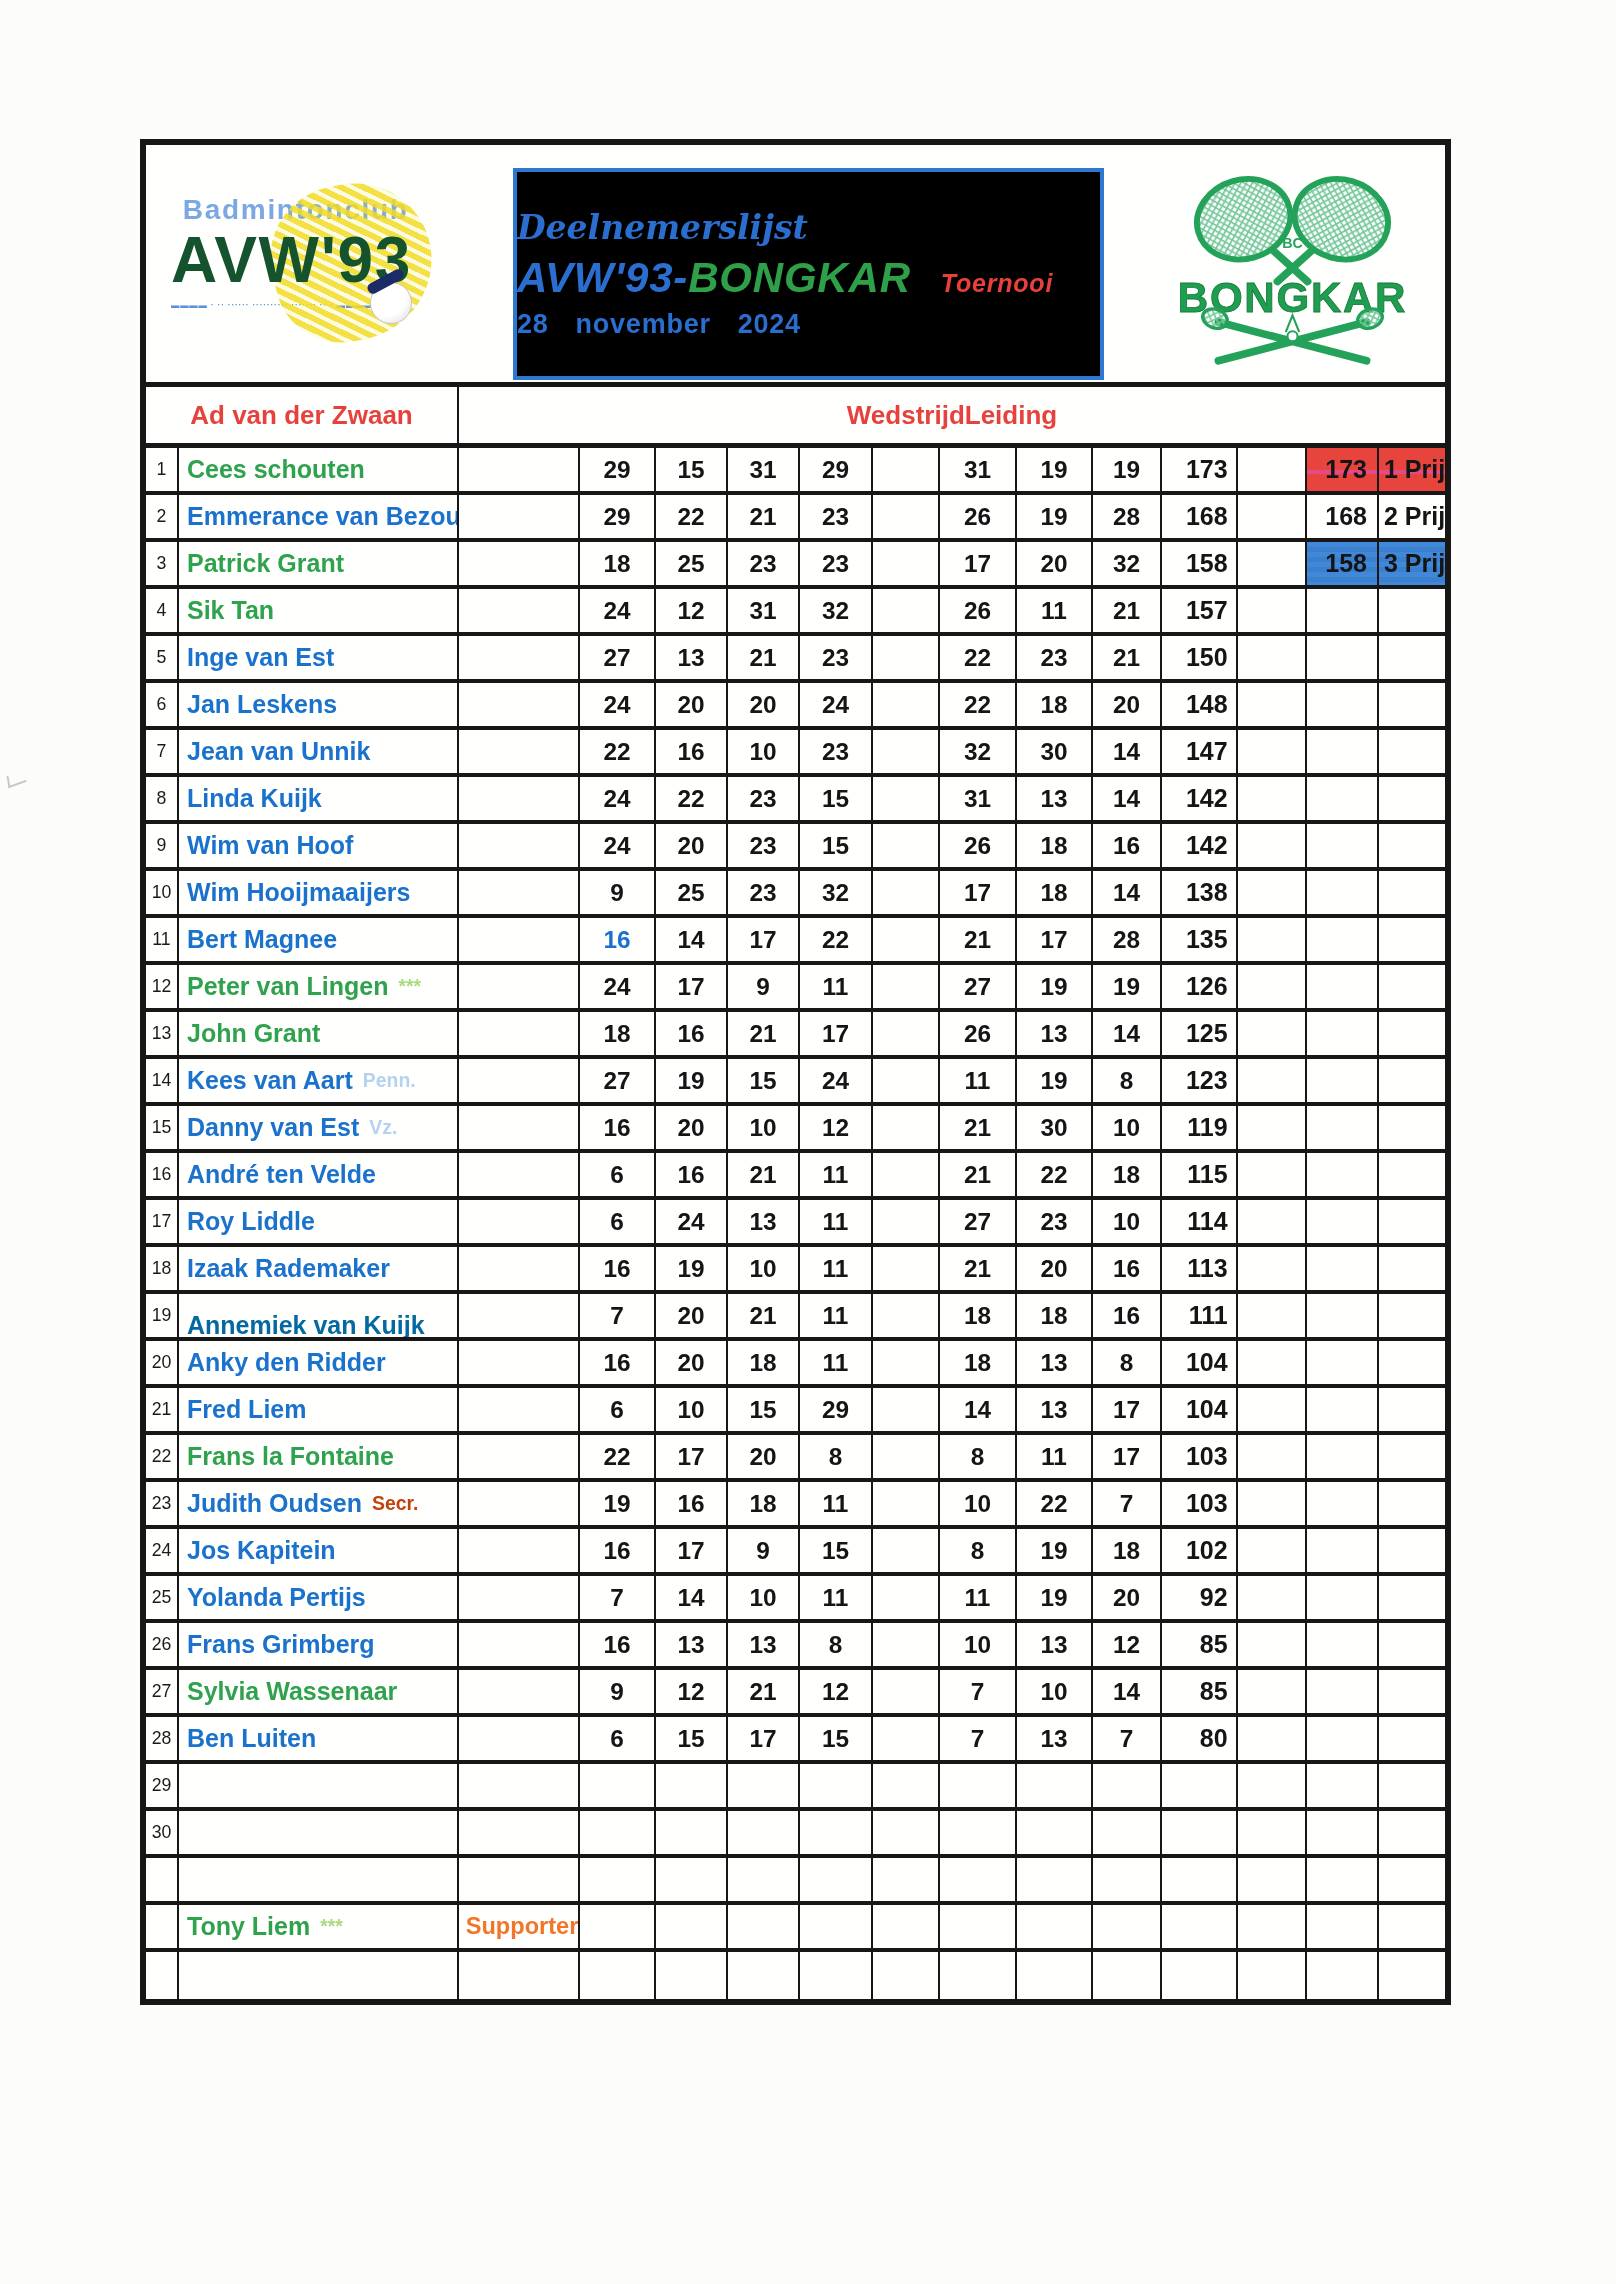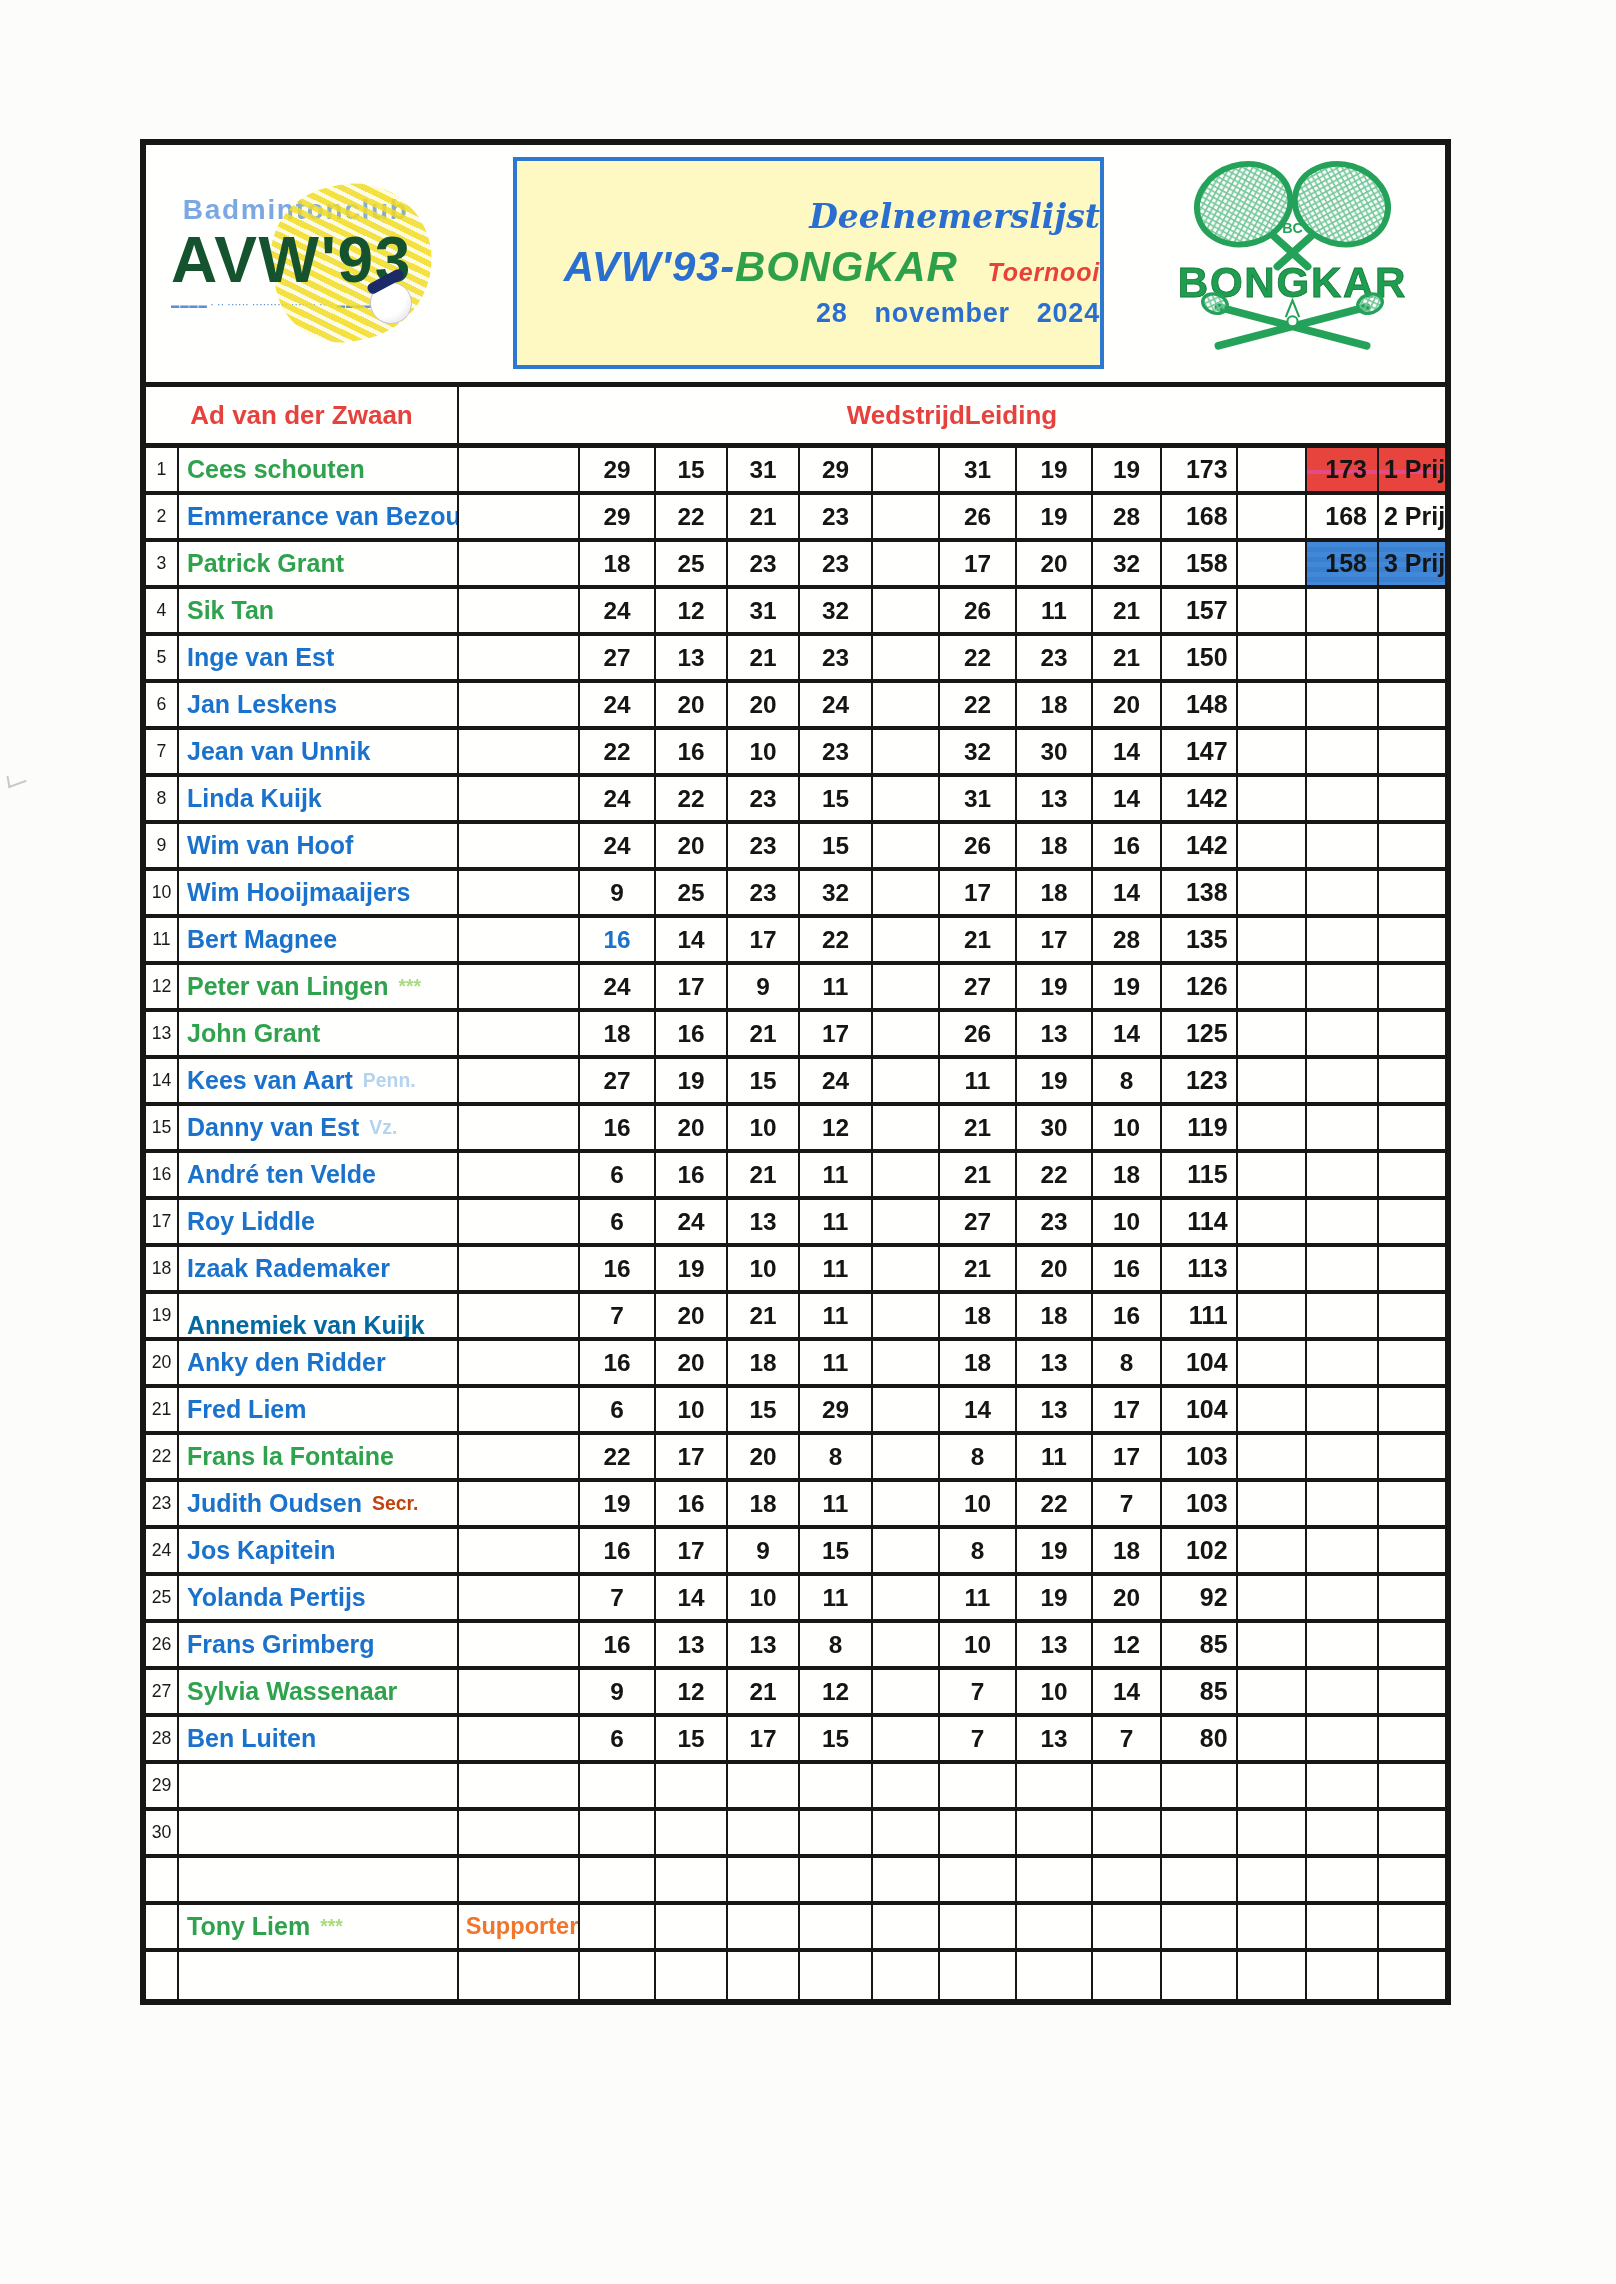--- a/index.html
+++ b/index.html
@@ -24,31 +24,31 @@
     background:repeating-linear-gradient(38deg,rgba(241,220,36,.85) 0 5.9px,rgba(241,220,36,.12) 5.9px 10px);
     border-radius:48% 52% 55% 45%;transform:rotate(-12deg);
   }
   .club-main{position:relative;z-index:1;color:#14532d;font-size:64px;font-weight:bold;letter-spacing:1.7px;line-height:1.0;}
   .shuttle-ball{position:absolute;z-index:2;left:199px;top:54px;width:40px;height:40px;border-radius:50%;
     background:radial-gradient(circle at 35% 32%,#ffffff 55%,#d8d8e0);border:0.8px solid #c6c6cf;}
   .shuttle-ball::before{content:"";position:absolute;left:-5px;top:-6.7px;width:39px;height:11px;background:#1c2a68;
     transform:rotate(-28deg);border-radius:5px;}
   .club-tagline{margin-top:8.4px;color:#5b8fd8;font-size:8.4px;letter-spacing:0.8px;white-space:nowrap;font-weight:bold;}
   .title-box{
-    position:absolute;left:367px;top:12px;width:591px;height:212px;box-sizing:border-box;
-    border:4.2px solid #2e78d2;background:#fef9c3;
-    display:flex;flex-direction:column;justify-content:center;align-items:flex-end;gap:6.7px;
+    position:absolute;left:367px;top:23px;width:591px;height:212px;box-sizing:border-box;
+    border:4.2px solid #2e78d2;background:#000000;
+    display:flex;flex-direction:column;justify-content:center;align-items:flex-start;gap:6.7px;
   }
   .tb1{font-family:"DejaVu Serif","Liberation Serif",serif;font-style:italic;font-weight:bold;color:#2a6fd0;font-size:33px;}
   .tb2{font-style:italic;font-weight:bold;font-size:42px;letter-spacing:0.8px;white-space:nowrap;}
   .tb2a{color:#2a6fd0;}
   .tb2b{color:#2ea04a;}
   .tb2c{color:#e8403a;font-size:25px;margin-left:30px;}
   .tb3{color:#2a6fd0;font-weight:bold;font-size:27px;word-spacing:18.5px;letter-spacing:0.8px;}
-  .bongkar-logo{position:absolute;left:1020px;top:7px;width:253px;height:198px;}
+  .bongkar-logo{position:absolute;left:1020px;top:22px;width:253px;height:198px;}
   
   .header-row{display:grid;grid-template-columns:var(--cols);height:93px;box-sizing:border-box;border-bottom:4.2px solid #171717;}
   .h-naam{
     grid-column:span 2;
     background:repeating-linear-gradient(180deg,#4484d8 0 5px,#3b77c9 5px 10px);
     display:flex;align-items:center;padding-left:99px;
     font-weight:bold;font-size:20px;color:#101010;border-right:2.5px solid #171717;
   }
   .h-cell{
     background:repeating-linear-gradient(180deg,#fbf126 0 4.2px,#f4e800 4.2px 9.3px);

